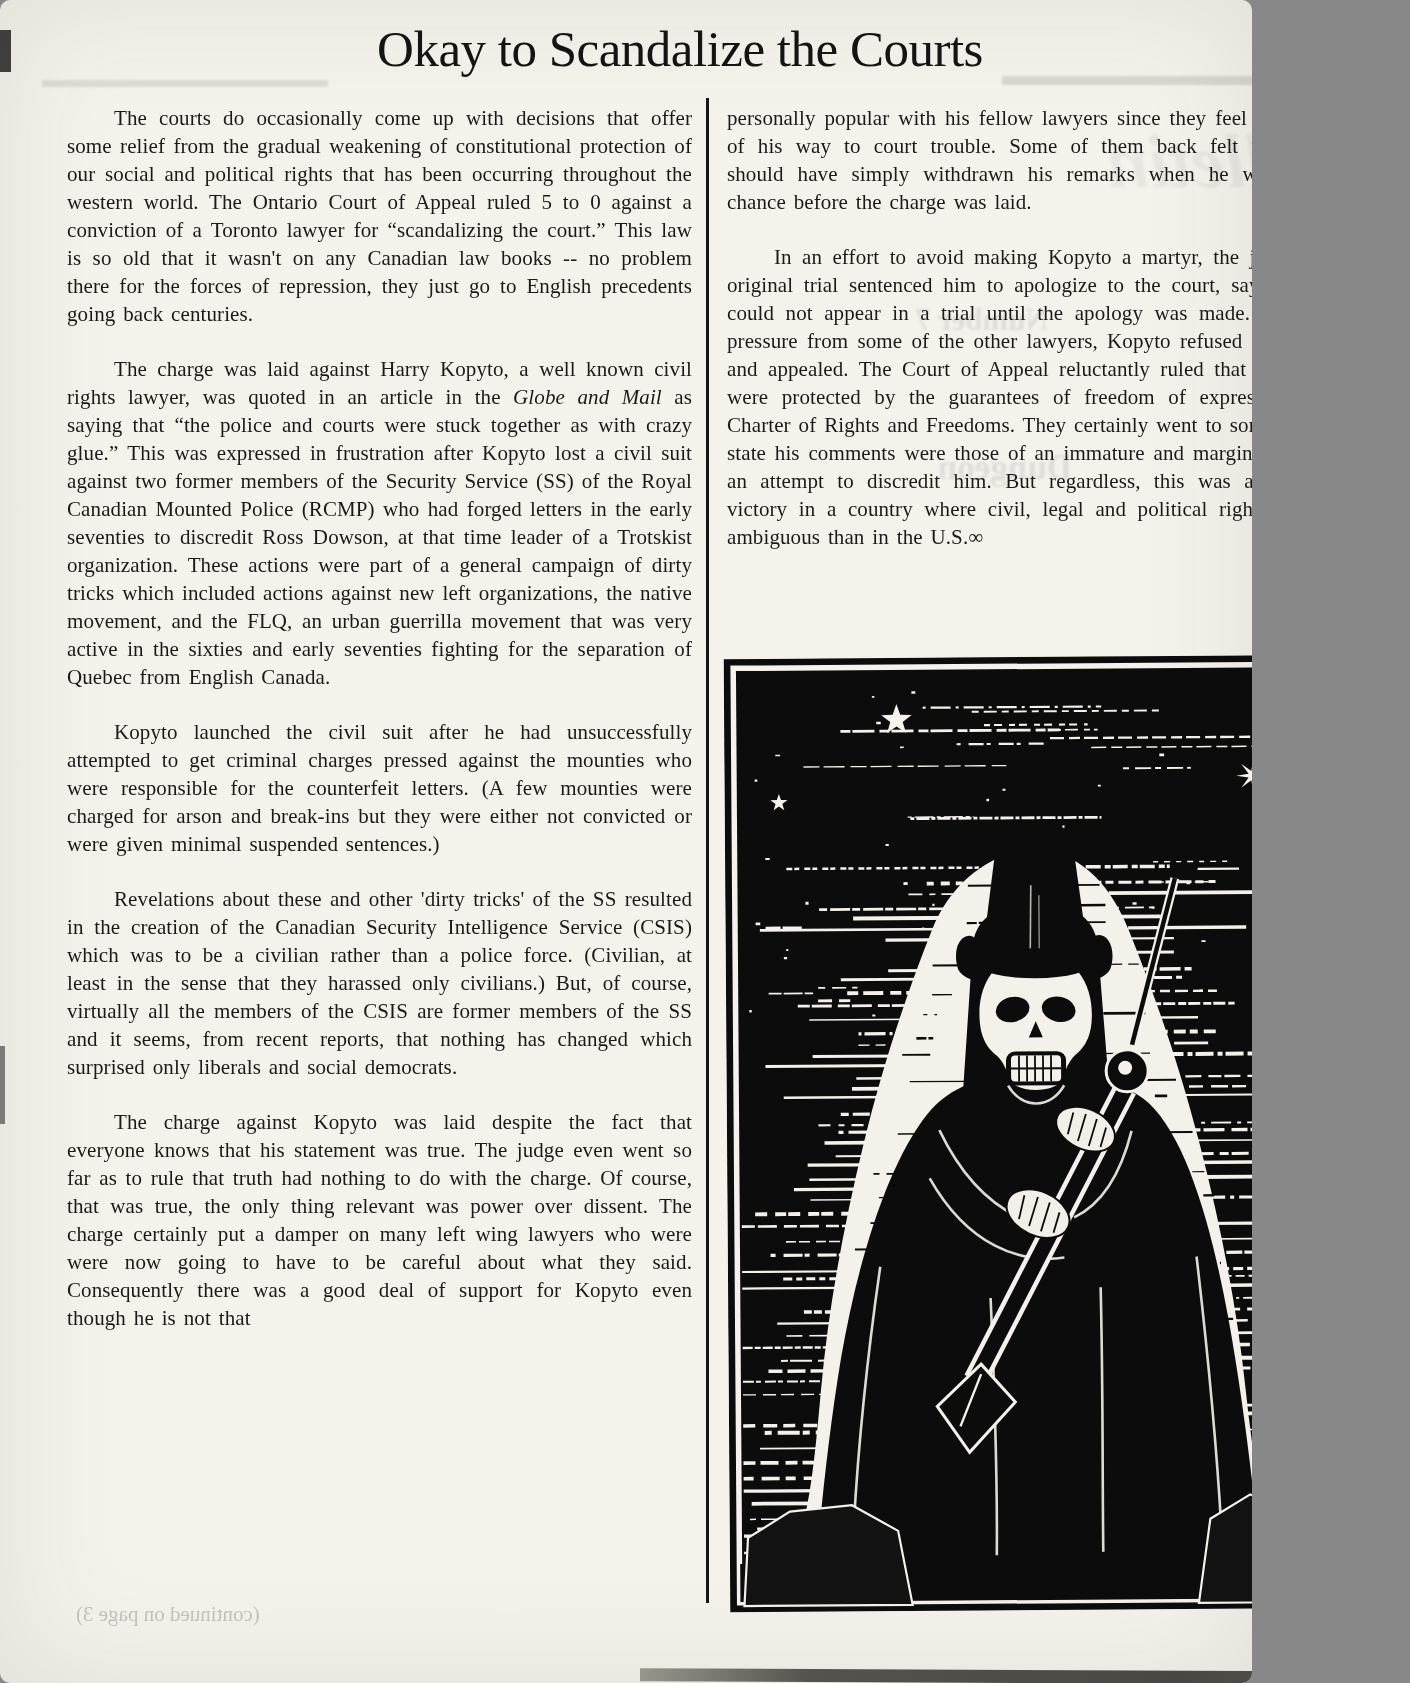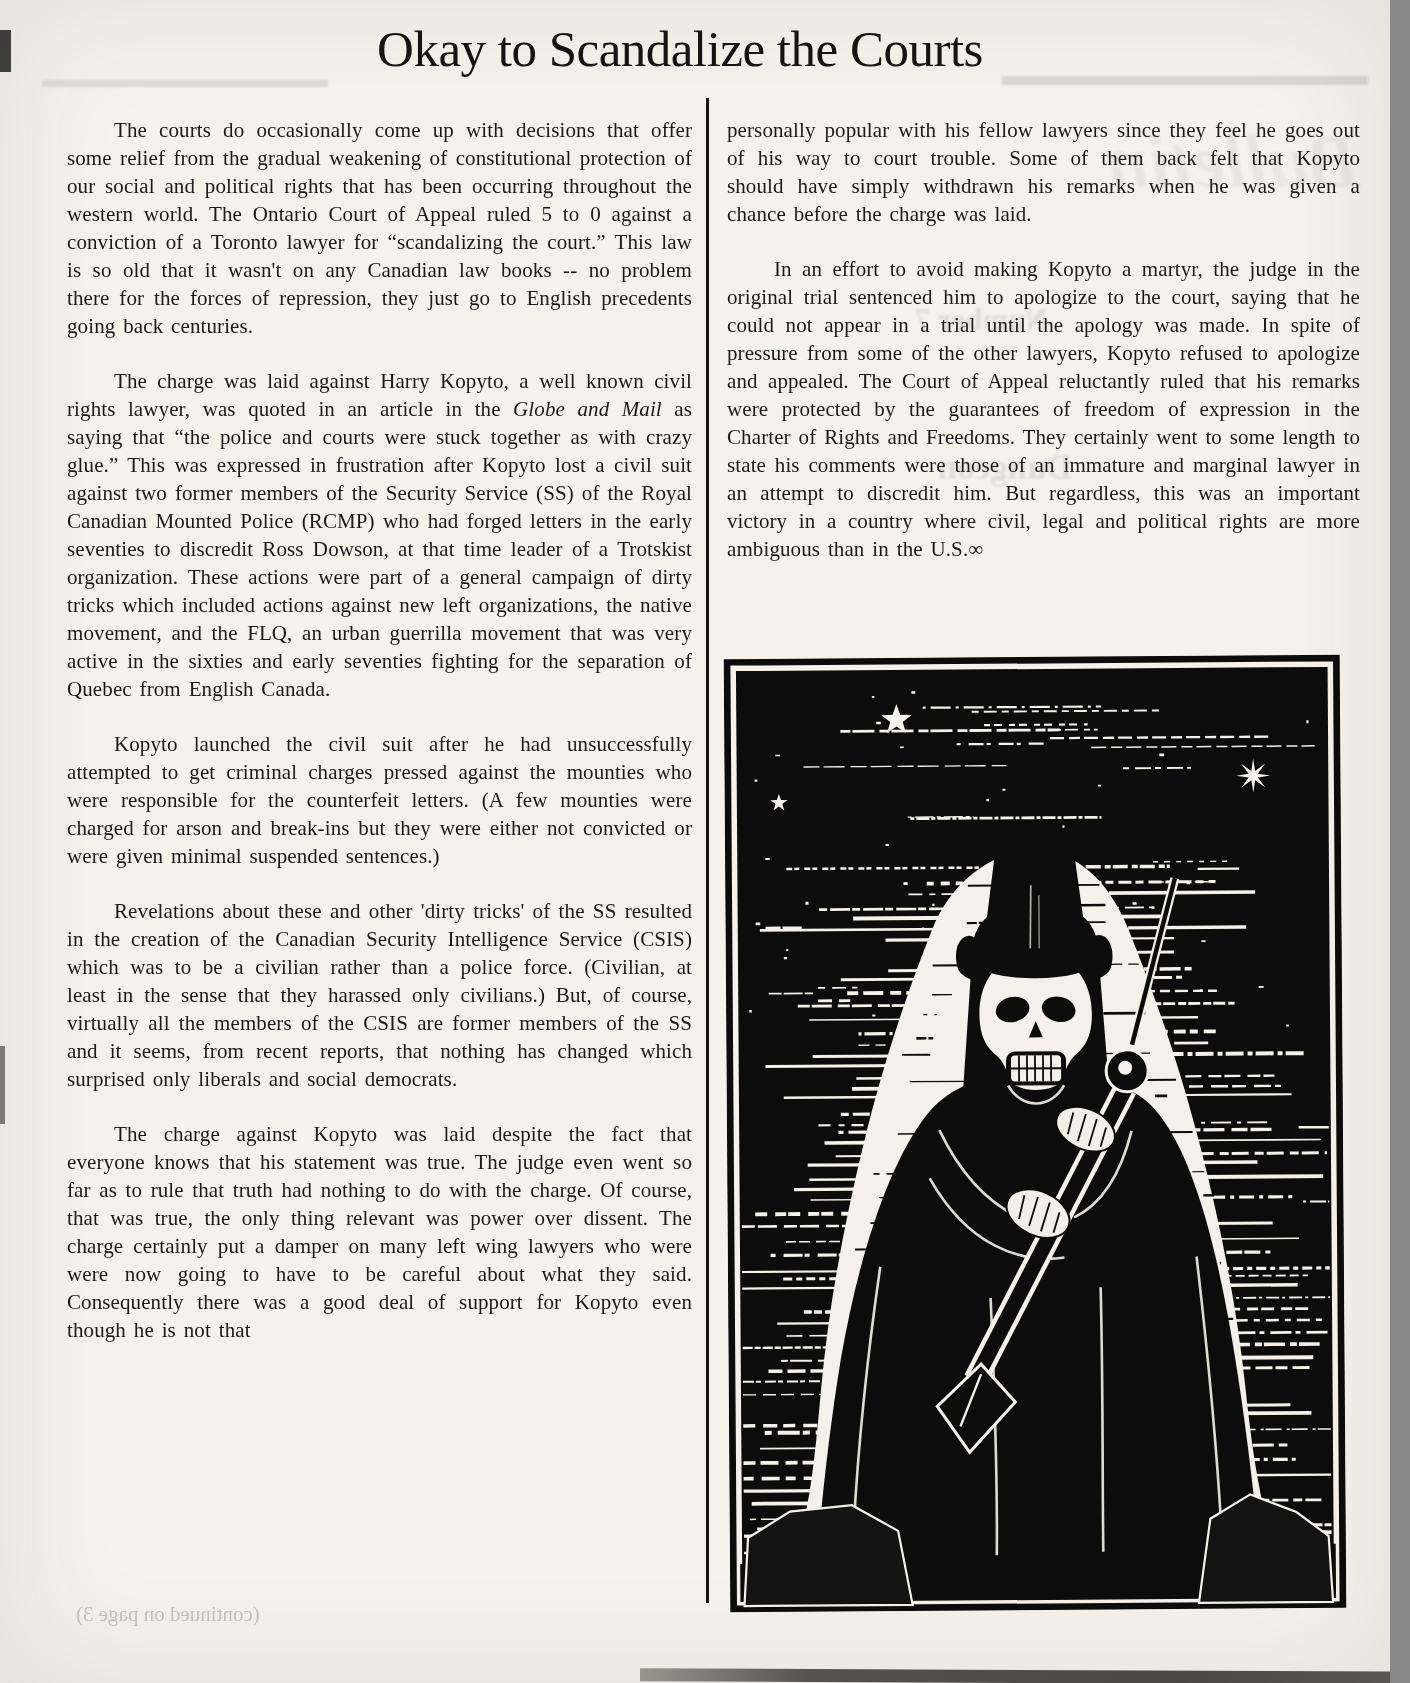--- a/index.html
+++ b/index.html
@@ -1,31 +1,32 @@
 <!DOCTYPE html>
 <html><head>
 <meta charset="utf-8">
 <style>
   html,body{margin:0;padding:0;background:#888;}
   .page{
-    position:relative; width:1390px; height:1683px;
+    position:relative; width:1252px; height:1683px;
     background:#f5f2ec; overflow:hidden;
     font-family:"Liberation Serif", serif; color:#1a1a1a;
     box-shadow:inset 0 0 120px rgba(60,50,30,.10);
+    border-radius:10px;
   }
   .title{
     position:absolute; left:0; top:20px; width:1360px; margin:0;
     text-align:center; font-weight:400; font-size:51px; letter-spacing:-.5px;
     color:#141414;
   }
   .col{position:absolute; top:100px; font-size:21px; line-height:28px;
        text-align:justify; word-spacing:2.5px; letter-spacing:.1px;}
   .col-left{left:67px;  width:625px;}
   .col-right{left:727px; width:633px;}
-  .para{margin:16px 0 27px 0; text-indent:47px;}
+  .para{margin:4px 0 27px 0; text-indent:47px;}
   .para.no-indent{text-indent:0;}
   .para em{}
   .divider{position:absolute; left:706px; top:98px; width:2.5px; height:1505px;
            background:#151515;}
   .illustration{
     position:absolute; left:727px; top:657px; width:616px; height:953px;
     margin:0; transform:rotate(-0.4deg);
   }
   .illustration svg{display:block; width:100%; height:100%;}
   

